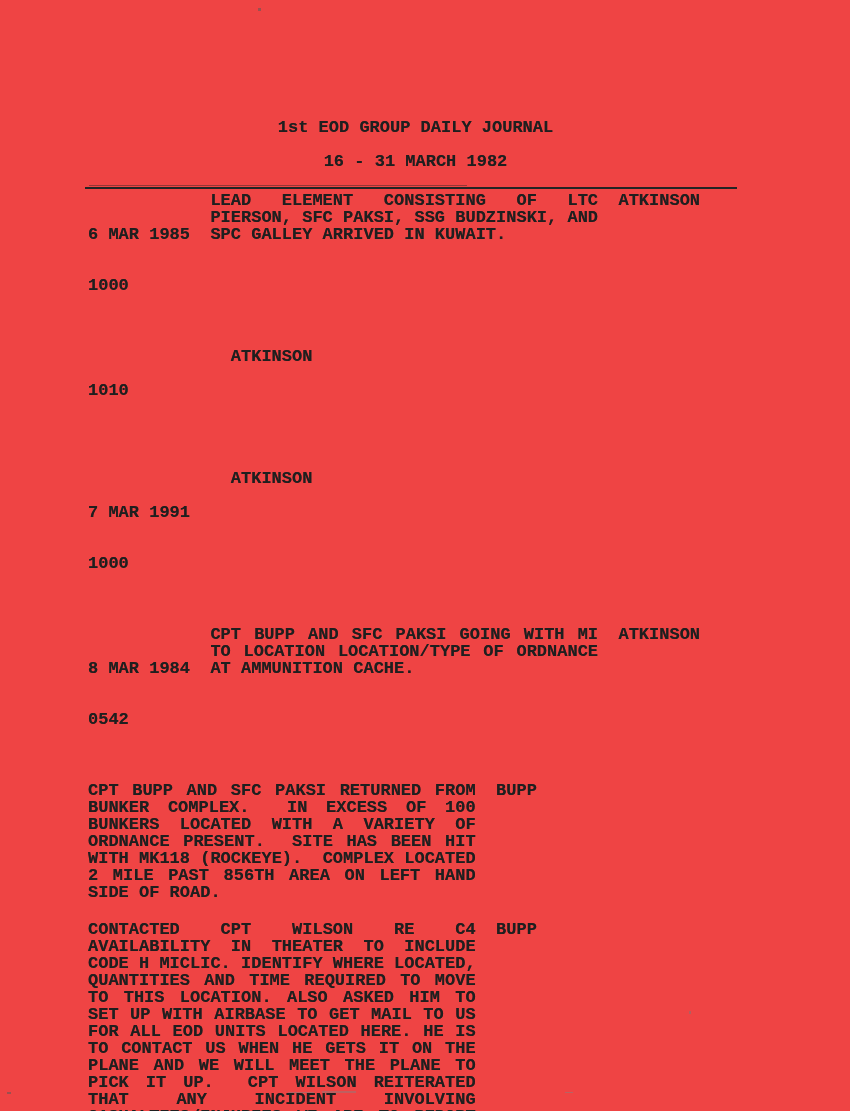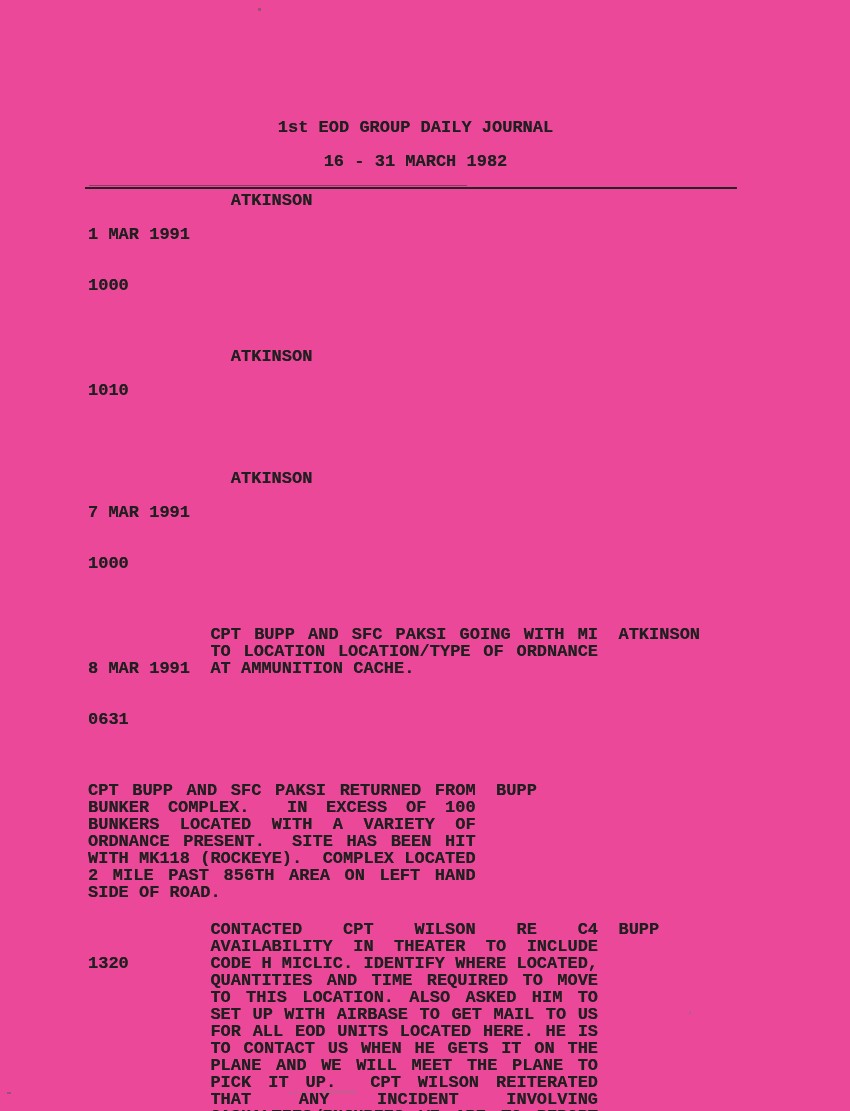--- a/index.html
+++ b/index.html
@@ -14,21 +14,21 @@
     overflow: hidden;
     font-family: "Liberation Mono", "DejaVu Sans Mono", monospace;
     font-weight: bold;
     font-size: 17px;
     line-height: 17px;
     color: #1f1f1f;
   }
   .page {
     position: absolute;
     inset: 0;
-    background: #ec4899;
+    background: #ef4444;
   }
   .content {
     position: absolute;
     left: 88px;
     top: 119px;
     width: 655px;
   }
   .doc-title {
     text-align: center;
     white-space: pre;
@@ -103,23 +103,24 @@
 <body>
 
 <div class="page">
   <div class="content">
     <div class="doc-title">1st EOD GROUP DAILY JOURNAL</div>
     <div class="doc-subtitle">16 - 31 MARCH 1982</div>
     <div class="rule"></div>
     <div class="entries">
   <div class="entry">
     <div class="cell-date">
-      <div>1 MAR 1991</div>
+      <div>6 MAR 1985</div>
       <div>1000</div>
     </div>
+    <div class="cell-desc">LEAD ELEMENT CONSISTING OF LTC PIERSON, SFC PAKSI, SSG BUDZINSKI, AND SPC GALLEY ARRIVED IN KUWAIT.</div>
     <div class="cell-officer">ATKINSON</div>
   </div>
 
   <div class="entry">
     <div class="cell-date">
       <div>1010</div>
       
     </div>
     <div class="cell-officer">ATKINSON</div>
   </div>
@@ -127,37 +128,33 @@
   <div class="entry">
     <div class="cell-date">
       <div>7 MAR 1991</div>
       <div>1000</div>
     </div>
     <div class="cell-officer">ATKINSON</div>
   </div>
 
   <div class="entry">
     <div class="cell-date">
-      <div>8 MAR 1991</div>
-      <div>0631</div>
+      <div>8 MAR 1984</div>
+      <div>0542</div>
     </div>
     <div class="cell-desc">CPT BUPP AND SFC PAKSI GOING WITH MI TO LOCATION LOCATION/TYPE OF ORDNANCE AT AMMUNITION CACHE.</div>
     <div class="cell-officer">ATKINSON</div>
   </div>
 
   <div class="entry">
     <div class="cell-desc">CPT BUPP AND SFC PAKSI RETURNED FROM BUNKER COMPLEX.  IN EXCESS OF 100 BUNKERS LOCATED WITH A VARIETY OF ORDNANCE PRESENT.  SITE HAS BEEN HIT WITH MK118 (ROCKEYE).  COMPLEX LOCATED 2 MILE PAST 856TH AREA ON LEFT HAND SIDE OF ROAD.</div>
     <div class="cell-officer">BUPP</div>
   </div>
 
   <div class="entry">
-    <div class="cell-date">
-      <div>1320</div>
-      
-    </div>
     <div class="cell-desc">CONTACTED CPT WILSON RE C4 AVAILABILITY IN THEATER TO INCLUDE CODE H MICLIC. IDENTIFY WHERE LOCATED, QUANTITIES AND TIME REQUIRED TO MOVE TO THIS LOCATION. ALSO ASKED HIM TO SET UP WITH AIRBASE TO GET MAIL TO US FOR ALL EOD UNITS LOCATED HERE. HE IS TO CONTACT US WHEN HE GETS IT ON THE PLANE AND WE WILL MEET THE PLANE TO PICK IT UP.  CPT WILSON REITERATED THAT ANY INCIDENT INVOLVING CASUALTIES/INJURIES WE ARE TO REPORT IT TO ARCENT REAR.</div>
     <div class="cell-officer">BUPP</div>
   </div>
 
 </div>
   </div>
 
   <div class="speck s1"></div>
   <div class="speck s2"></div>
   <div class="speck s3"></div>

